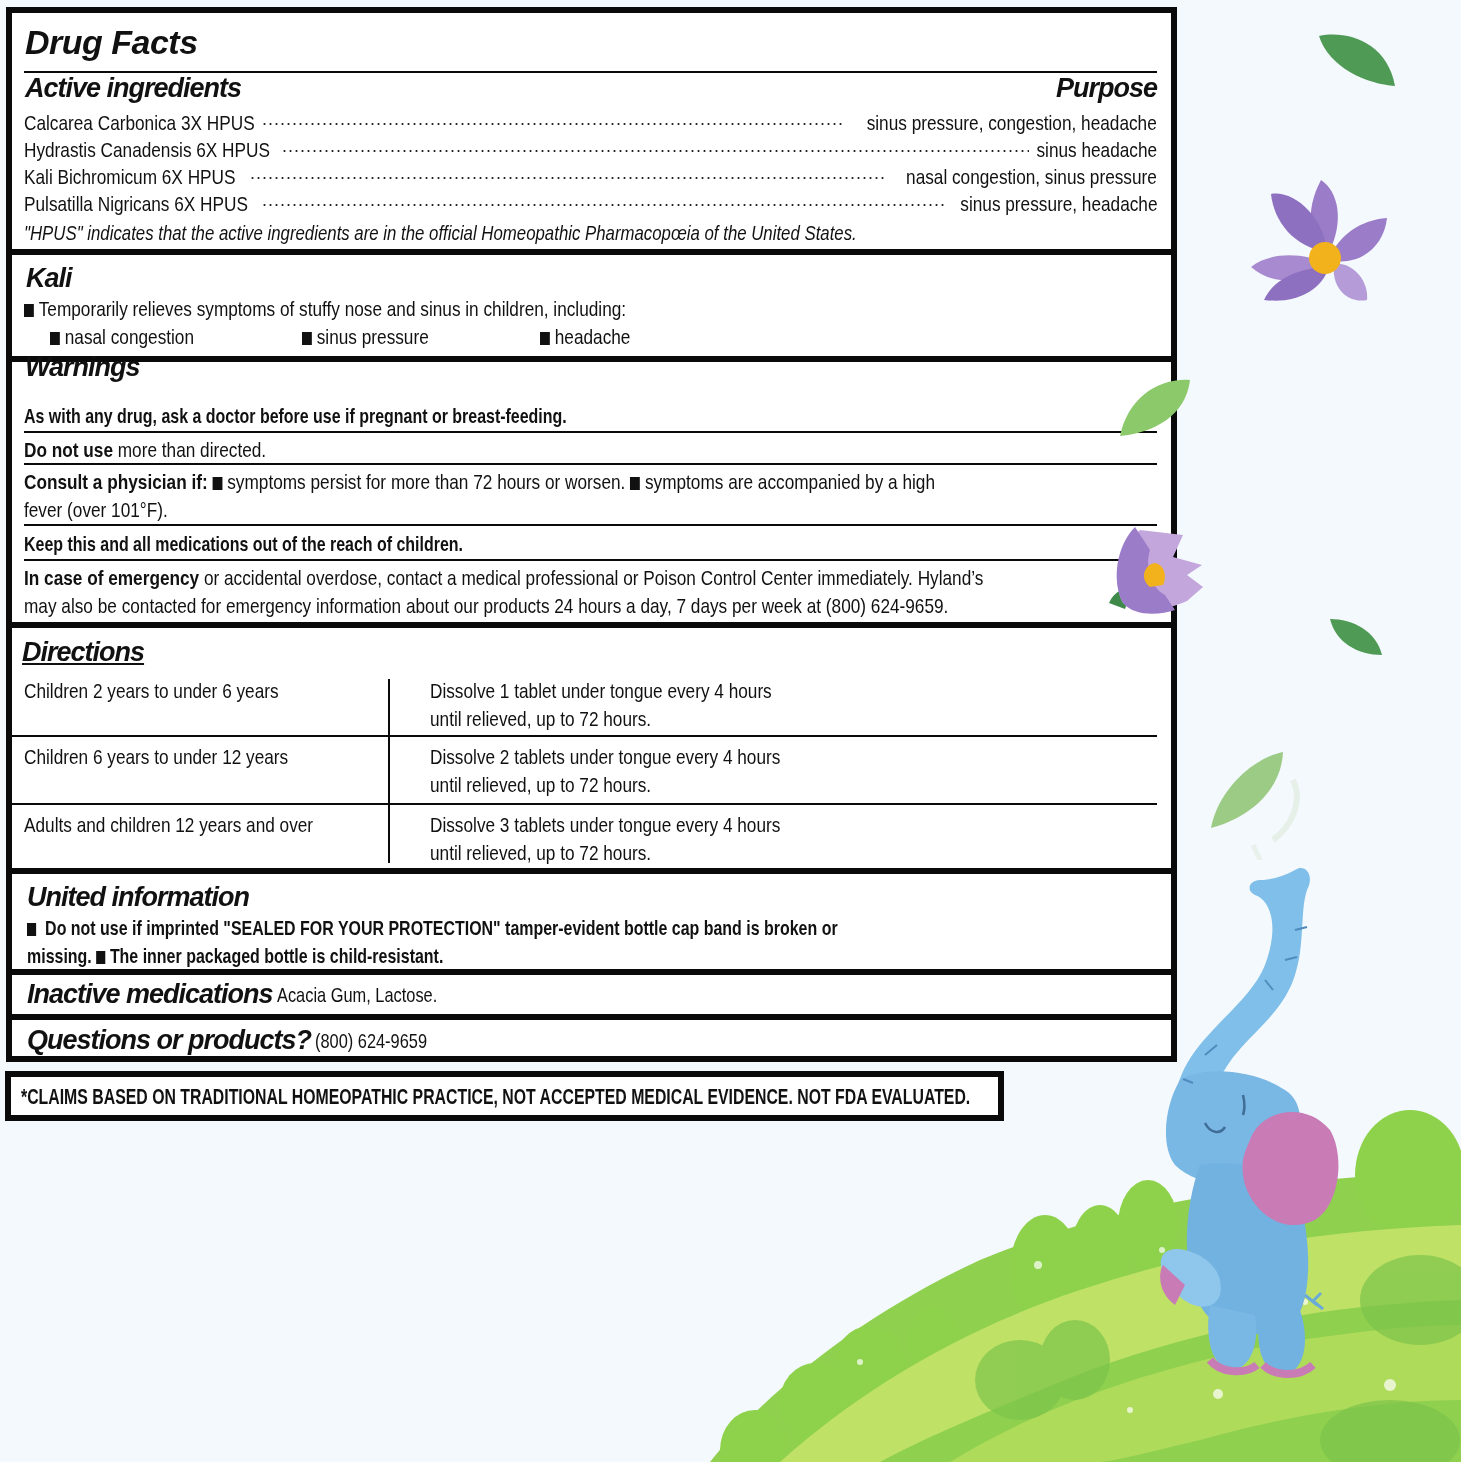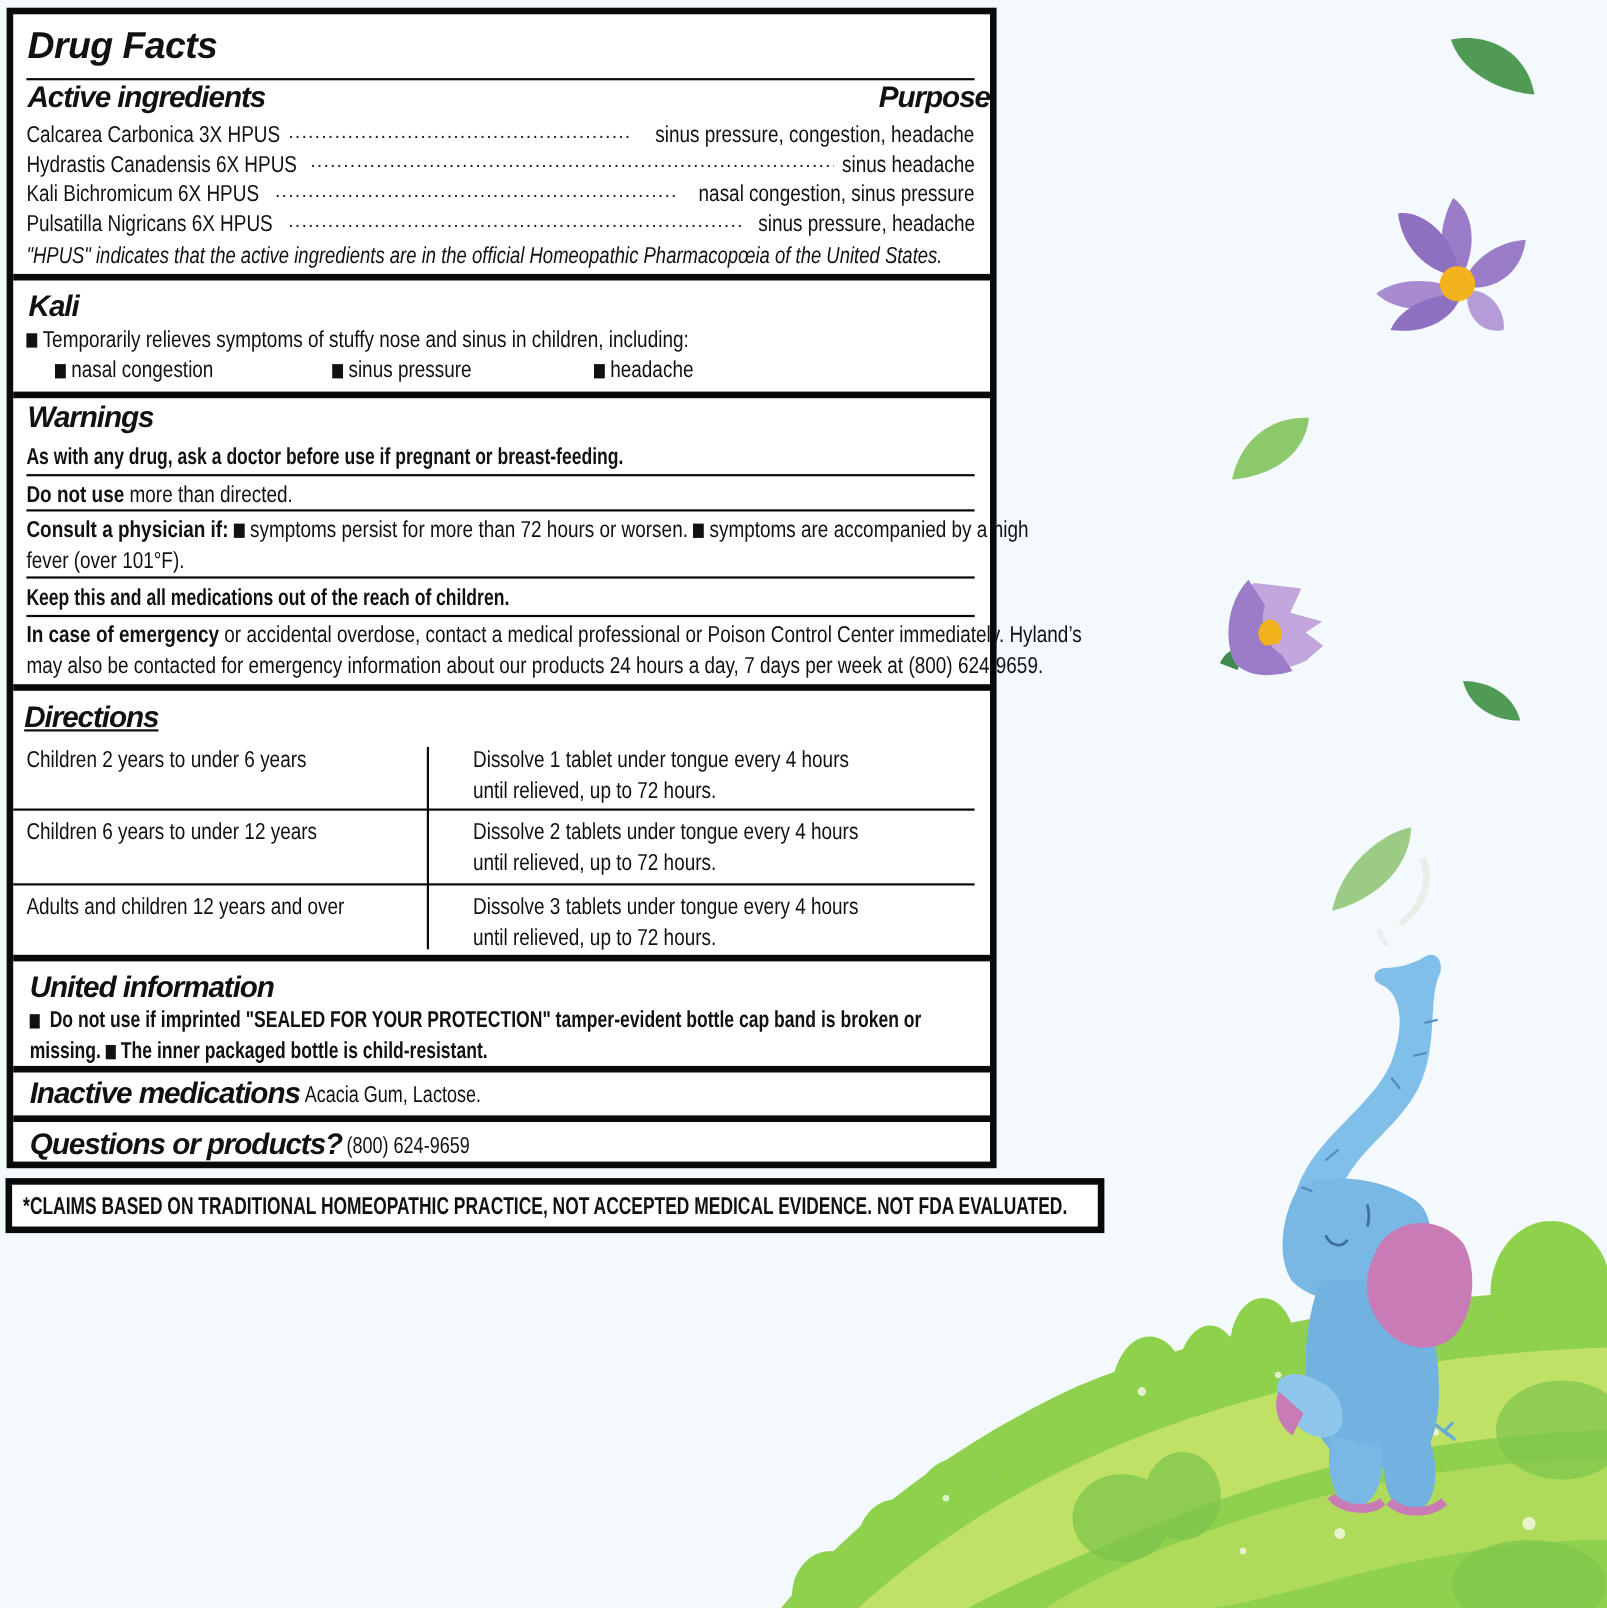--- a/index.html
+++ b/index.html
@@ -8,21 +8,21 @@
       background: #f4f9fd;
       position: relative;
       font-family: "Liberation Sans", sans-serif;
       color: #111;
     }
 
     
     #panel {
       position: absolute;
       left: 6px; top: 7px;
-      width: 900px; height: 1055px;
+      width: 1171px; height: 1055px;
       background: #fff;
       border: 6px solid #0a0a0a;
     }
     .section { position: absolute; left: 0; right: 0; }
     .thick-bar { position: absolute; left: 0; right: 0; height: 6px; background: #0a0a0a; }
     .thin-line { position: absolute; left: 12px; right: 14px; height: 2px; background: #0a0a0a; }
 
     .title {
       position: absolute; left: 13px; top: 10px;
       font-size: 34px; font-weight: bold; font-style: italic;
@@ -79,21 +79,21 @@
 </head>
 <body>
 
 <div id="panel">
 
   <div class="title">Drug Facts</div>
   <div class="thin-line" style="top:58px;height:2px;"></div>
 
   <div class="section" style="top:0;">
     <div class="h2 abs" style="left:13px;top:60px;">Active ingredients</div>
-    <div class="h2 abs" style="right:0;top:60px;">Purpose</div>
+    <div class="h2 abs" style="right:14px;top:60px;">Purpose</div>
 
     <div class="ing-row" style="top:96px;">
       <div class="dots" style="left:238px;right:312px;">........................................................................................................................................................</div>
       <div class="name txt">Calcarea Carbonica 3X HPUS</div>
       <div class="purpose txt txt-r">sinus pressure, congestion, headache</div>
     </div>
     <div class="ing-row" style="top:123px;">
       <div class="dots" style="left:258px;right:128px;">........................................................................................................................................................................</div>
       <div class="name txt">Hydrastis Canadensis 6X HPUS</div>
       <div class="purpose txt txt-r">sinus headache</div>
@@ -117,21 +117,21 @@
     <div class="h2 abs" style="left:14px;top:250px;">Kali</div>
     <div class="txt abs" style="left:12px;top:282px;"><span class="bullet"></span><span>Temporarily relieves symptoms of stuffy nose and sinus in children, including:</span></div>
     <div class="txt abs" style="left:38px;top:310px;"><span class="bullet"></span><span>nasal congestion</span></div>
     <div class="txt abs" style="left:290px;top:310px;"><span class="bullet"></span><span>sinus pressure</span></div>
     <div class="txt abs" style="left:528px;top:310px;"><span class="bullet"></span><span>headache</span></div>
   </div>
 
   <div class="thick-bar" style="top:343px;"></div>
 
   <div class="section">
-    <div class="h2 abs" style="left:13px;top:351px;">Warnings</div>
+    <div class="h2 abs" style="left:13px;top:339px;">Warnings</div>
     <div class="txt b abs" style="left:12px;top:389px;transform:scaleX(0.76);">As with any drug, ask a doctor before use if pregnant or breast-feeding.</div>
     <div class="thin-line" style="top:418px;"></div>
 
     <div class="txt abs" style="left:12px;top:423px;"><span class="b">Do not use</span><span> more than directed.</span></div>
     <div class="thin-line" style="top:450px;"></div>
 
     <div class="txt abs" style="left:12px;top:455px;"><span class="b">Consult a physician if:</span> <span class="bullet"></span><span>symptoms persist for more than 72 hours or worsen.</span> <span class="bullet"></span><span>symptoms are accompanied by a high</span></div>
     <div class="txt abs" style="left:12px;top:483px;">fever (over 101°F).</div>
     <div class="thin-line" style="top:511px;"></div>
 

